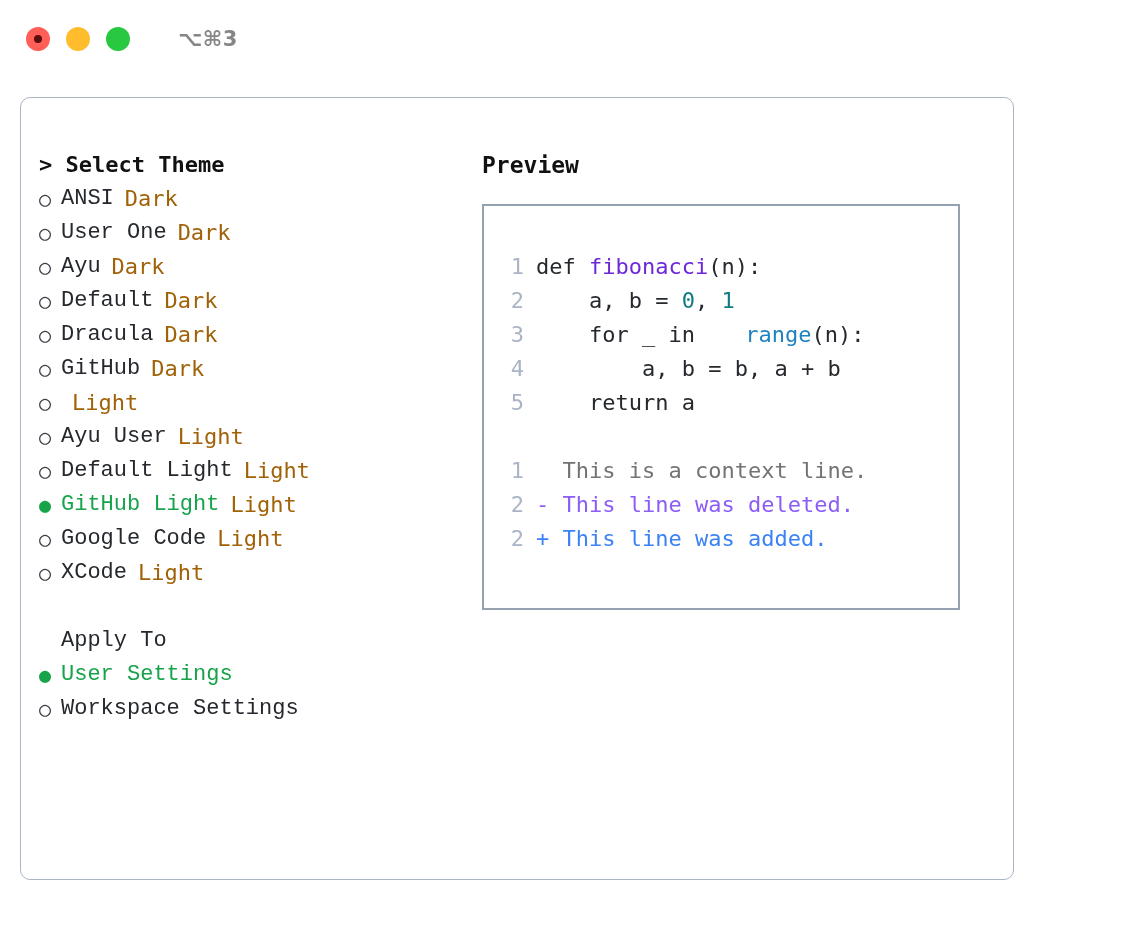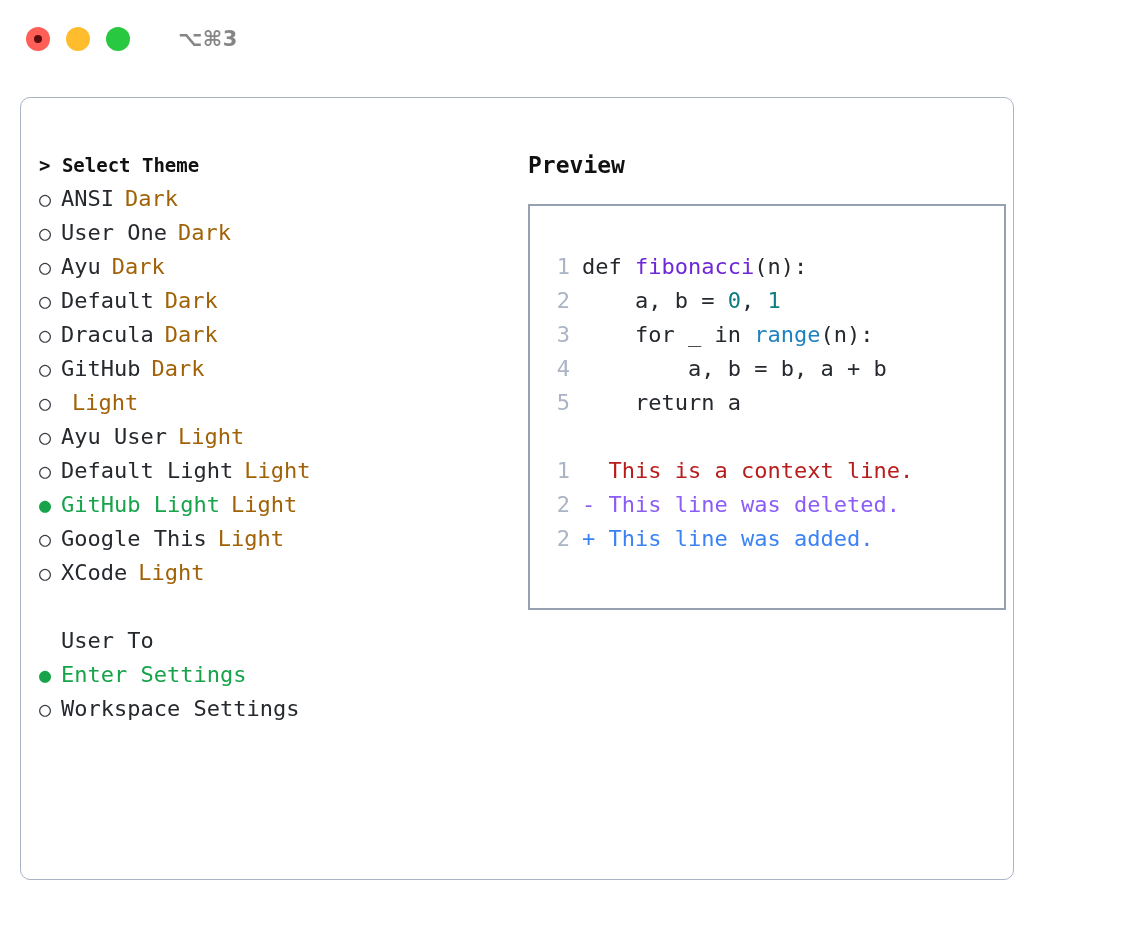--- a/index.html
+++ b/index.html
@@ -68,28 +68,28 @@
   }
 
   .pane-left {
     position: absolute;
     left: 18px;
     top: 50px;
     width: 440px;
   }
   .pane-right {
     position: absolute;
-    left: 507px;
+    left: 461px;
     top: 50px;
     width: 495px;
   }
 
   
   .section-title {
-    font-size: 19px;
+    font-size: 22px;
     font-weight: bold;
     color: #111111;
     height: 34px;
     line-height: 34px;
     white-space: pre;
   }
 
   .row {
     height: 34px;
     line-height: 34px;
@@ -101,21 +101,21 @@
   }
   .bullet {
     display: inline-block;
     width: 22px;
     font-size: 20px;
     color: #3a3f47;
     flex: none;
   }
   .row.selected .bullet { color: #16a34a; }
   .row.selected .row-label { color: #16a34a; }
-  .row-label { color: #25282d; }
+  .row-label { color: #25282d; font-family: Liberation Mono, monospace; }
   .tag {
     color: #a16207;
     margin-left: 11px;
   }
 
   .spacer { height: 34px; }
 
   .hint {
     margin-top: 34px;
     font-size: 22px;
@@ -155,24 +155,24 @@
     width: 26px;
     text-align: right;
     color: #aab4c4;
     flex: none;
     margin-right: 12px;
   }
   .code-body { white-space: pre; }
 
   .tok-fn     { color: #6d28d9; }
   .tok-num    { color: #0f7c83; }
-  .tok-kwfn   { color: #1f82c0; }
+  .tok-kwfn   { color: #1f82c0; margin-left: 37px; }
 
   .diff-gap { height: 34px; }
-  .diff-context .code-body { color: #b91c1c; }
+  .diff-context .code-body { color: #737373; }
   .diff-del .code-body     { color: #8b5cf6; }
   .diff-add .code-body     { color: #3b82f6; }
 </style>
 </head>
 <body>
 
 <div class="window">
 
   <div class="titlebar">
     <div class="lights">
@@ -236,41 +236,41 @@
           <span class="row-label">Default Light</span>
           <span class="tag">Light</span>
         </div>
         <div class="row selected">
           <span class="bullet">●</span>
           <span class="row-label">GitHub Light</span>
           <span class="tag">Light</span>
         </div>
         <div class="row">
           <span class="bullet">○</span>
-          <span class="row-label">Google This</span>
+          <span class="row-label">Google Code</span>
           <span class="tag">Light</span>
         </div>
         <div class="row">
           <span class="bullet">○</span>
           <span class="row-label">XCode</span>
           <span class="tag">Light</span>
         </div>
       </div>
 
       <div class="spacer"></div>
 
       <div class="row">
         <span class="bullet"></span>
-        <span class="row-label">User To</span>
+        <span class="row-label">Apply To</span>
       </div>
 
       <div>
         <div class="row selected">
           <span class="bullet">●</span>
-          <span class="row-label">Enter Settings</span>
+          <span class="row-label">User Settings</span>
         </div>
         <div class="row">
           <span class="bullet">○</span>
           <span class="row-label">Workspace Settings</span>
         </div>
       </div>
 
     </div>
 
     <div class="pane-right">

